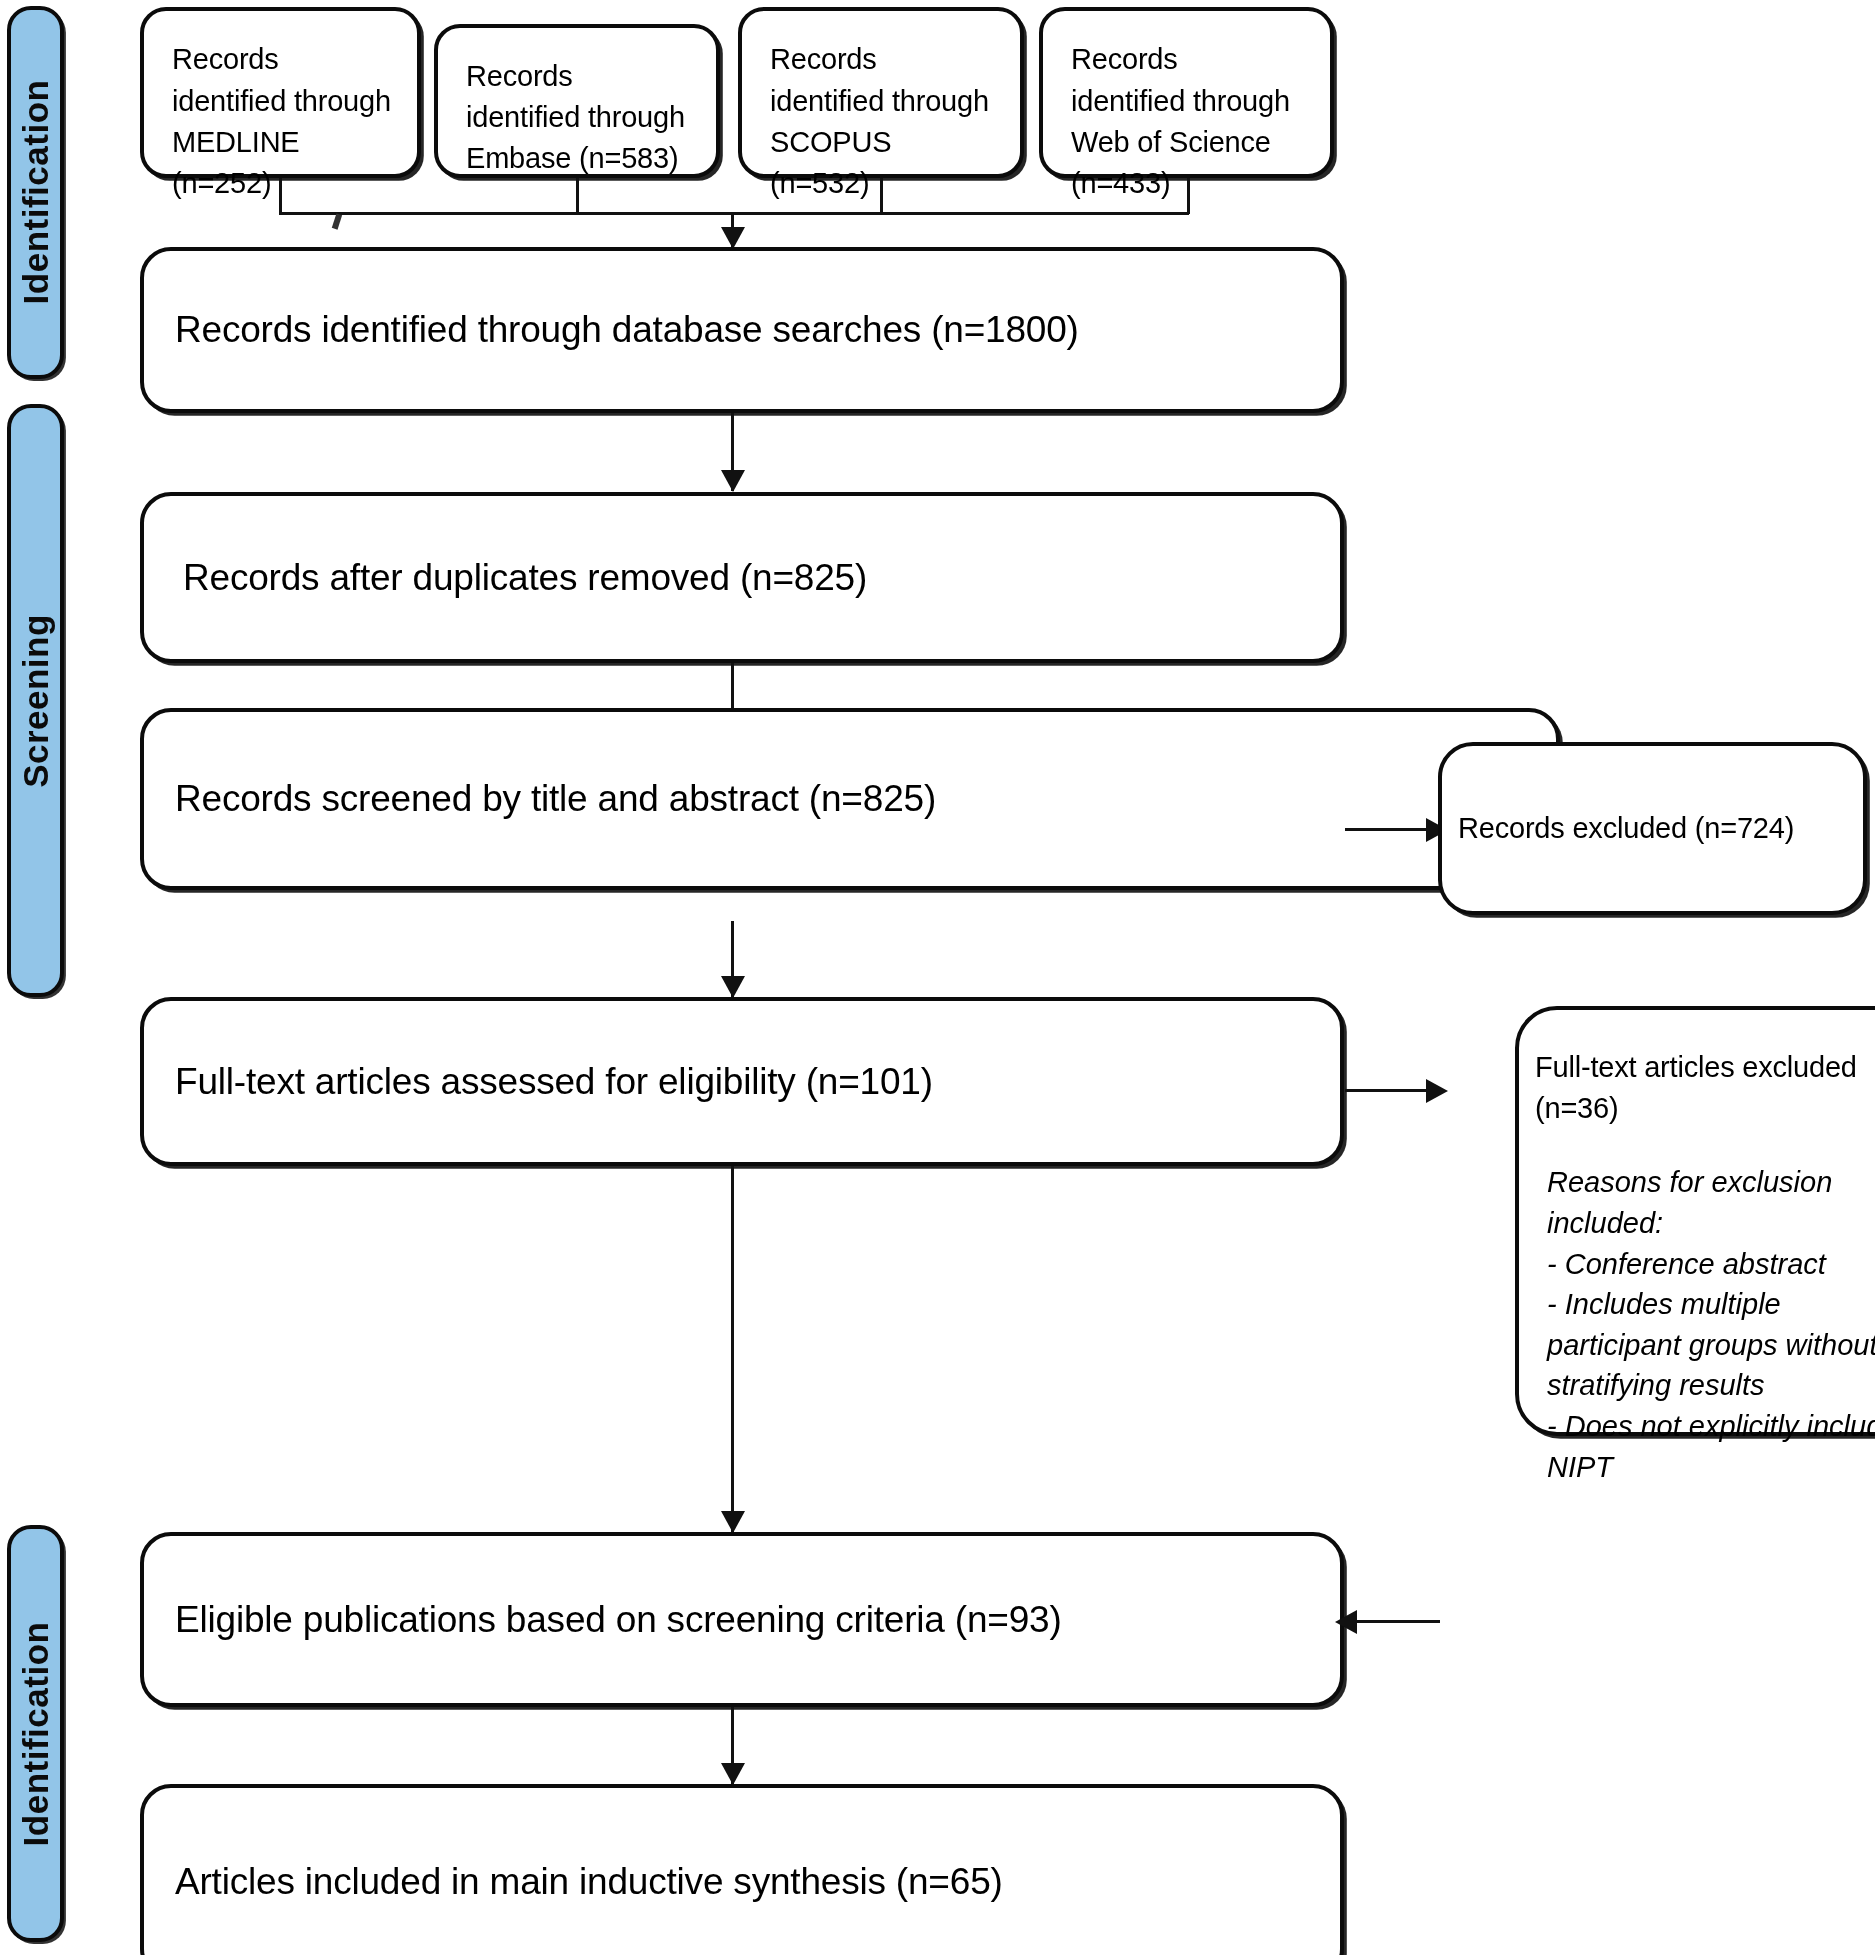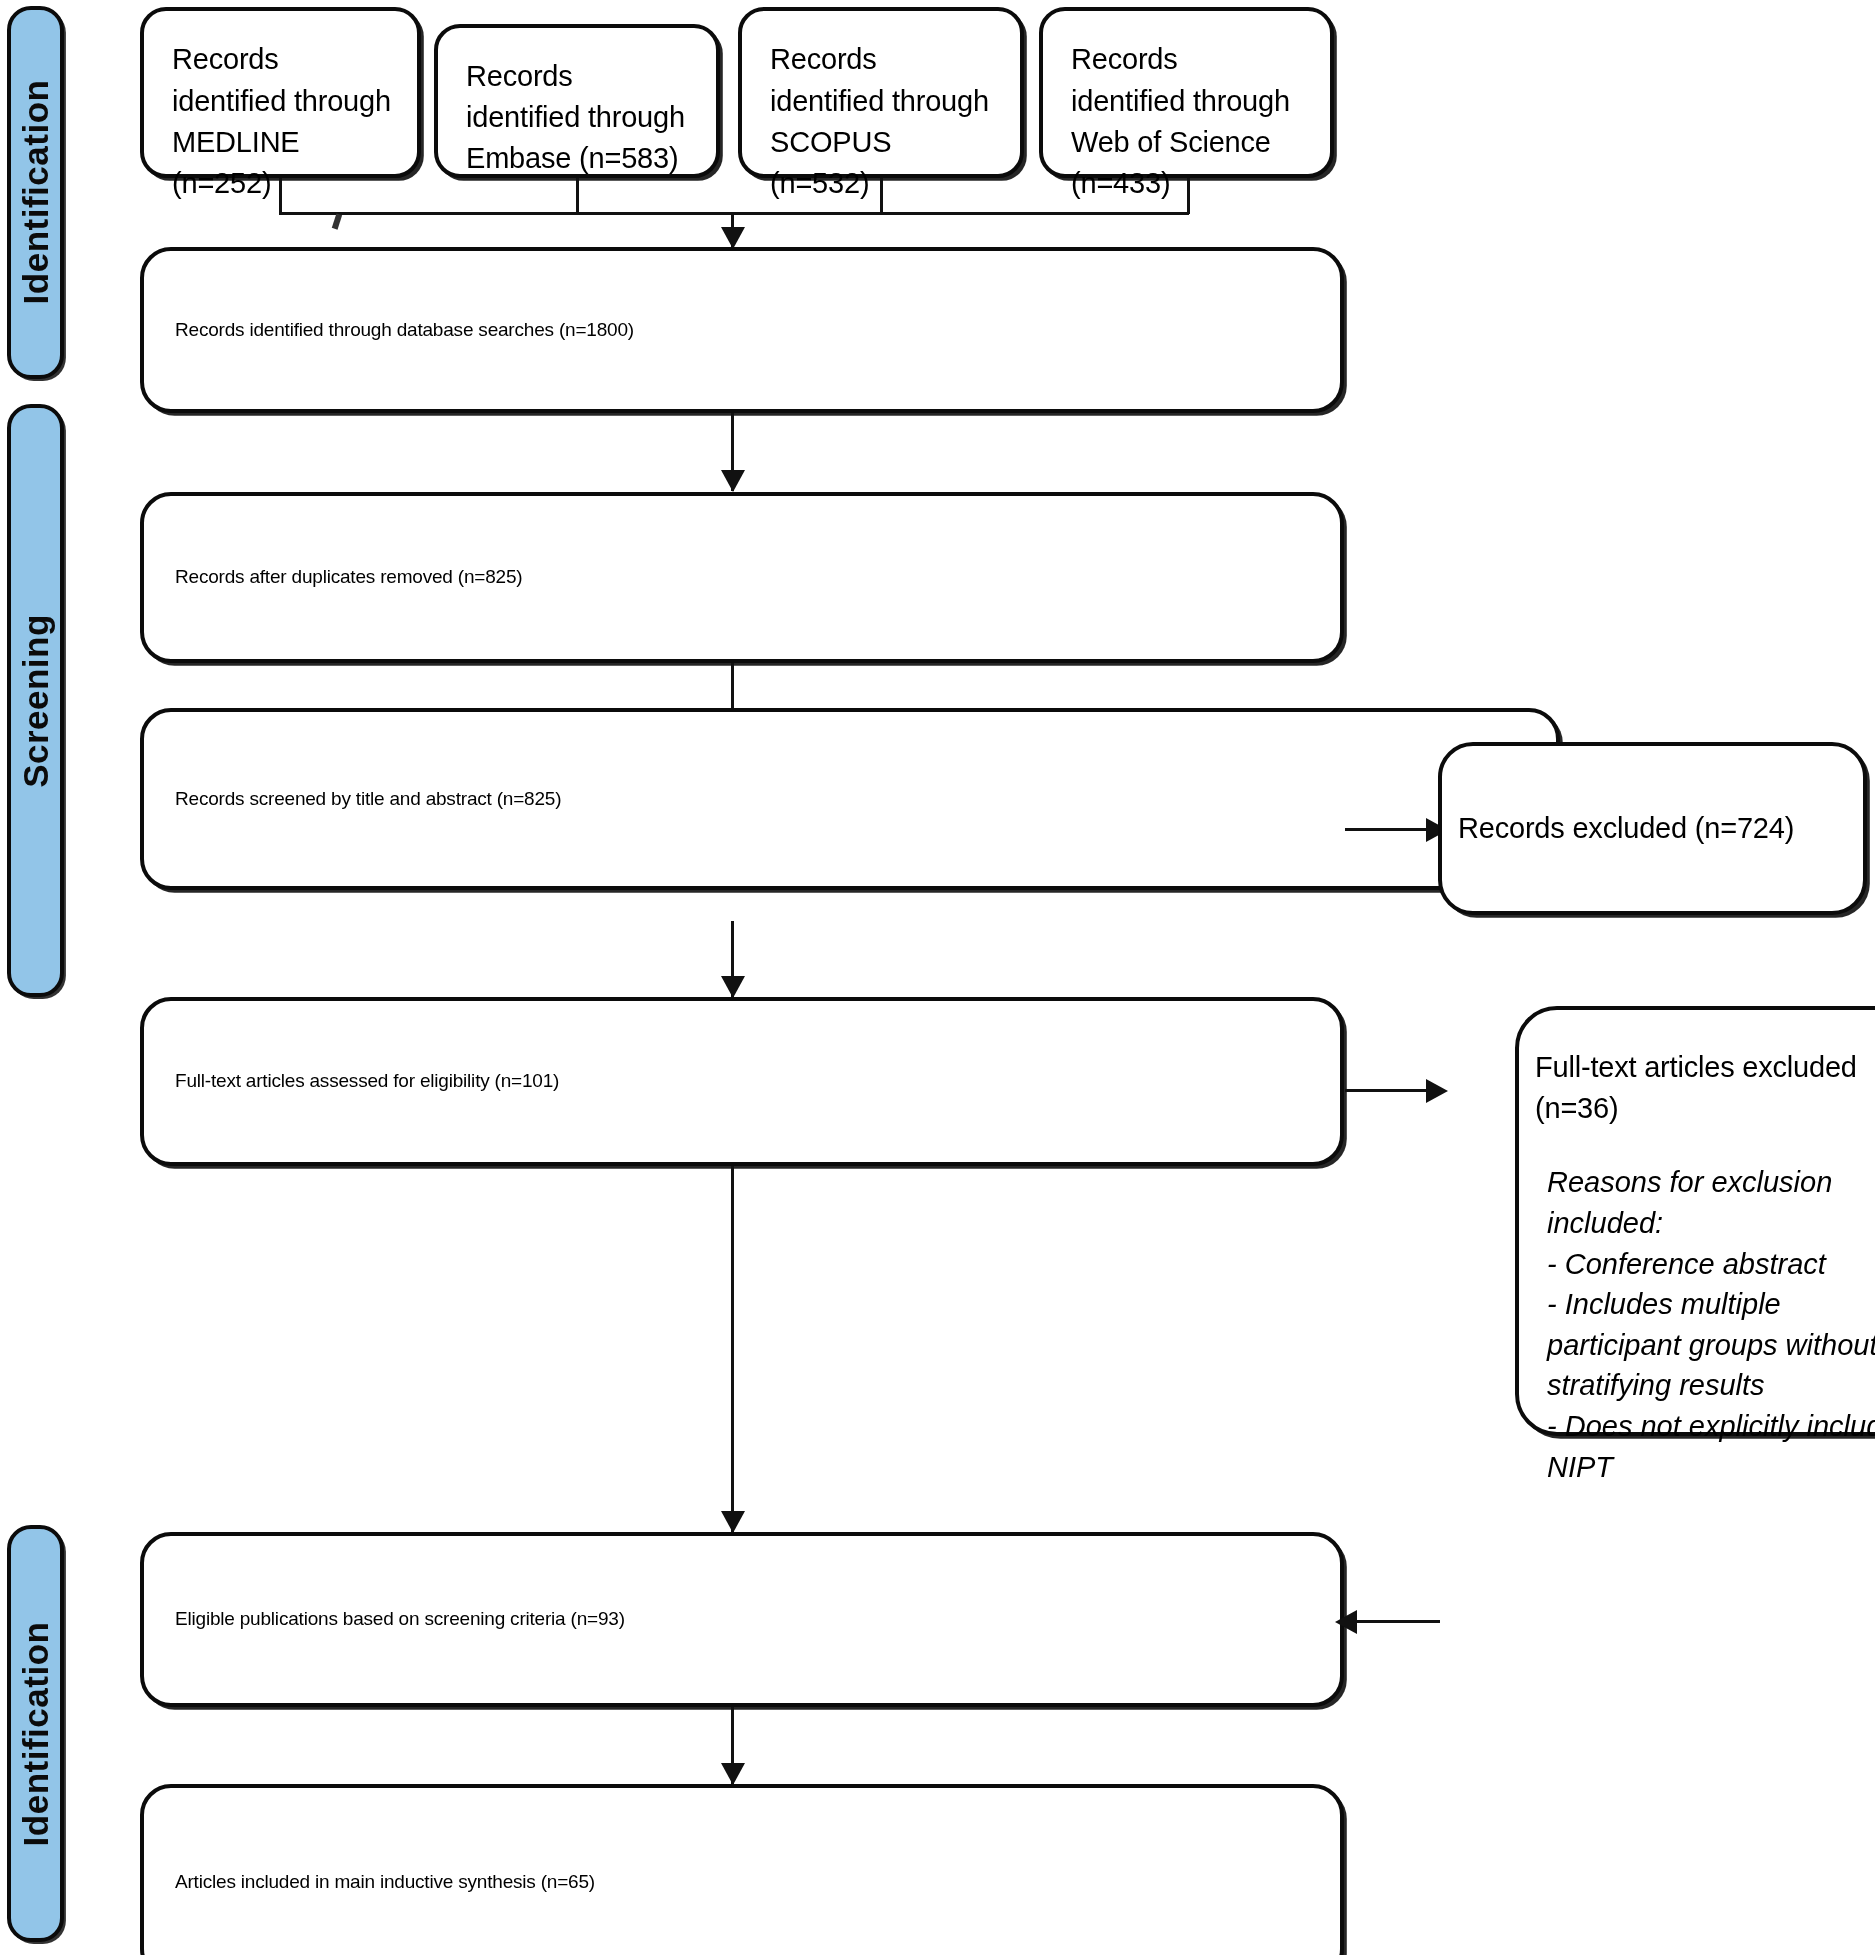--- a/index.html
+++ b/index.html
@@ -24,21 +24,21 @@
     border:4.6px solid #0b0b0b;
     border-radius:31px;
     display:flex;
     align-items:center;
     box-shadow:3.7px 3.7px 0 -0.9px rgba(0,0,0,0.85);
   }
   .box .txt{
     display:block;
     width:100%;
     padding:0 31px;
-    font-size:19px;
+    font-size:37px;
     line-height:1.38;
     letter-spacing:-0.2px;
     white-space:pre-line;
   }
 
   
   .srcbox{
     border-radius:26px;
     align-items:flex-start;
   }
@@ -171,21 +171,21 @@
   <div class="vline" style="left:731px;top:212px;height:37px;"></div>
   <div class="arrow-down" style="left:721px;top:227px;"></div>
 
   <div class="box" style="left:140px;top:247px;width:1204px;height:166px;">
     <span class="txt">Records identified through database searches (n=1800)</span>
   </div>
 
   <div class="vline" style="left:731px;top:413px;height:78px;"></div>
   <div class="arrow-down" style="left:721px;top:470px;"></div>
 
-  <div class="box" style="left:140px;top:492px;width:1204px;height:171px;">
+  <div class="box" style="left:140px;top:492px;width:1204px;height:171px;padding-left:8px;">
     <span class="txt">Records after duplicates removed (n=825)</span>
   </div>
 
   <div class="vline" style="left:731px;top:663px;height:77px;"></div>
   <div class="arrow-down" style="left:721px;top:718px;"></div>
 
   <div class="box" style="left:140px;top:708px;width:1420px;height:182px;">
     <span class="txt">Records screened by title and abstract (n=825)</span>
   </div>
 

